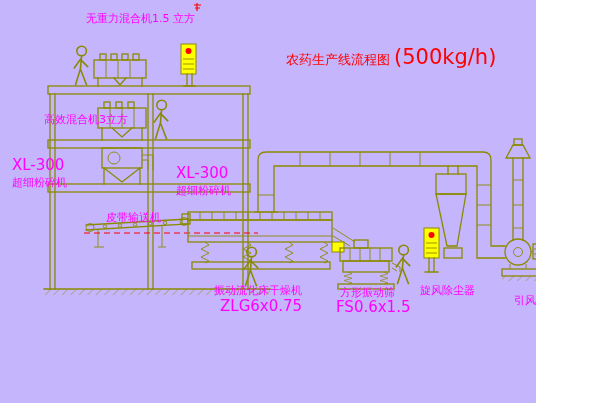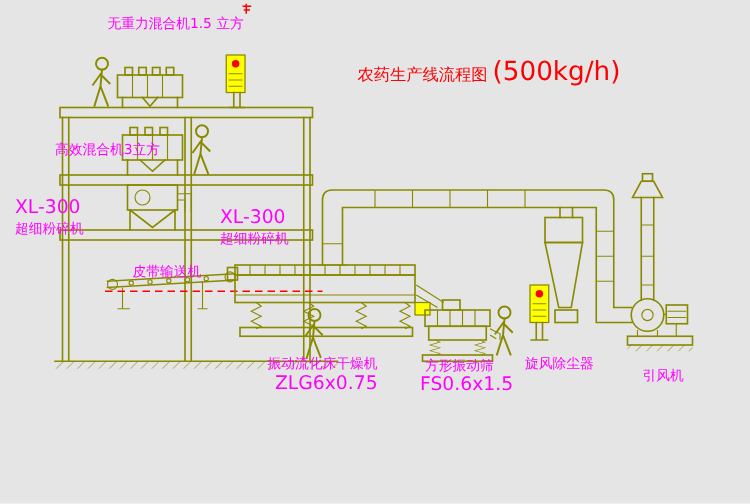--- a/index.html
+++ b/index.html
@@ -1,16 +1,16 @@
 <!DOCTYPE html>
 <html><head>
 <meta charset="utf-8">
 <style>
   html,body{margin:0;padding:0;background:#fff;}
-  .stage{position:relative;width:600px;height:403px;background:#e5e5e5;overflow:hidden;
+  .stage{position:relative;width:536px;height:403px;background:#c4b5fd;overflow:hidden;
          font-family:"DejaVu Sans",sans-serif;}
   svg{display:block;}
   svg .ln{stroke:#8a8a00;fill:none;stroke-width:1.3;stroke-linecap:square;}
   svg .thin{stroke:#8a8a00;fill:none;stroke-width:0.9;}
   svg .yellow{fill:#ffff00;stroke:#8a8a00;stroke-width:1;}
   svg .reddot{fill:#ff0000;stroke:none;}
   svg .red-dash{stroke:#ff0000;stroke-width:1.2;fill:none;stroke-dasharray:6 4;}
   svg .redln{stroke:#ff0000;fill:none;stroke-width:1.2;}
   svg text.lbl{fill:#ff00ff;font-family:"DejaVu Sans",sans-serif;}
   svg text.ttl, svg tspan.ttl{fill:#ff0000;font-family:"DejaVu Sans",sans-serif;}

